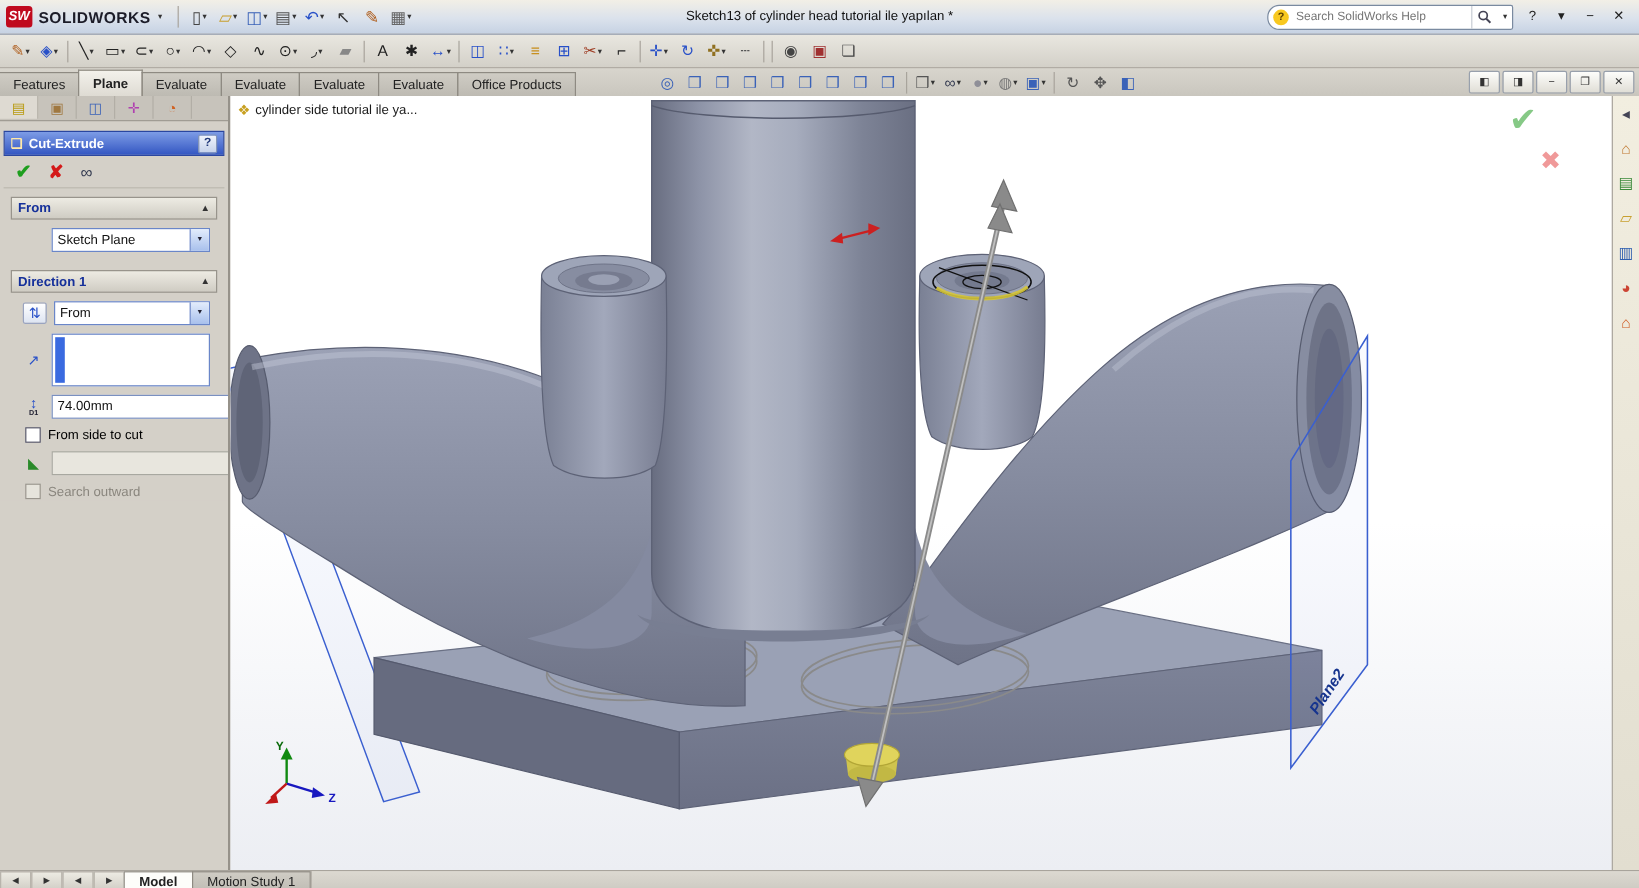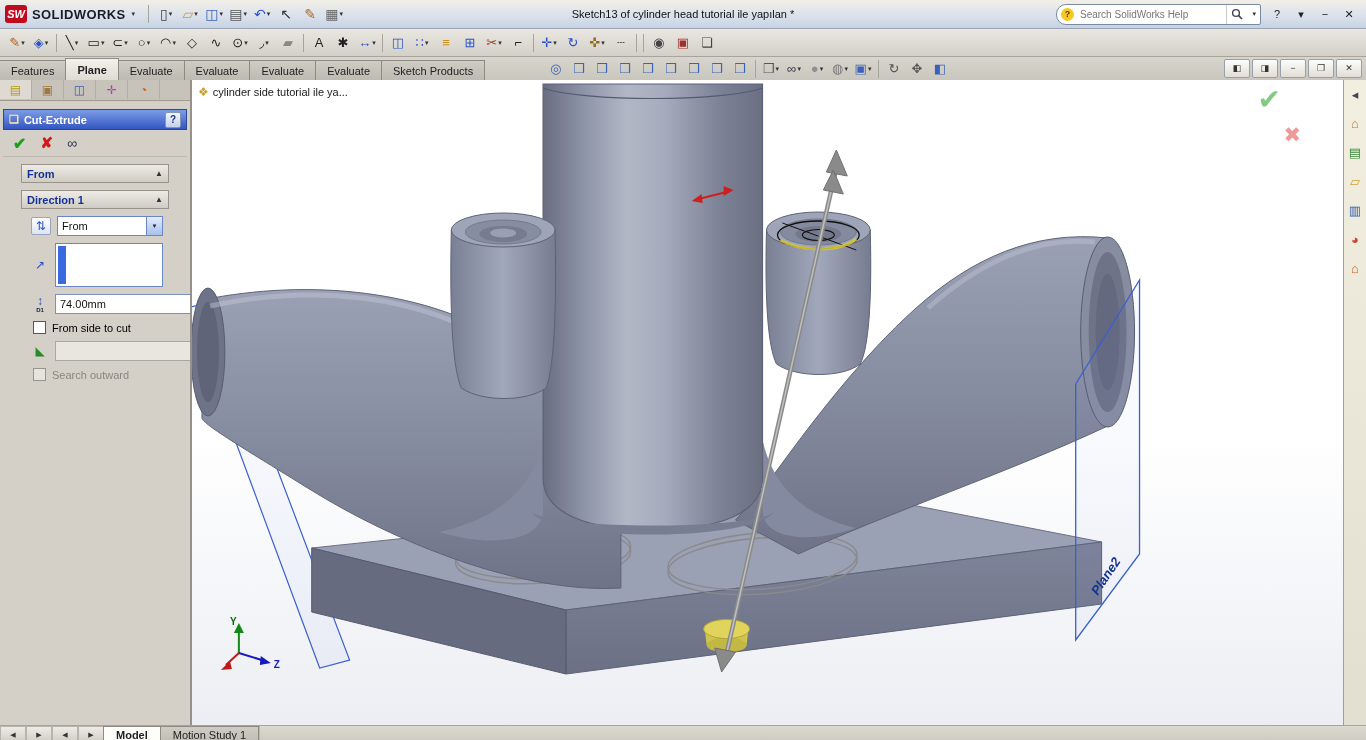--- a/index.html
+++ b/index.html
@@ -45,21 +45,21 @@
   .pm-tabs .tb-icon{width:27px;height:19px;border-right:1px solid #b2aea6;font-size:12px;border-radius:0}
   .pm-tabs .tb-icon:first-child{background:#dedad2}
   .pm-body{flex:1;padding:8px 3px 0;overflow:hidden}
   .pm-title{height:19px;background:linear-gradient(#7d9ce6,#3356c2);display:flex;align-items:center;color:#fff;font-weight:bold;padding:0 5px;gap:5px;border:1px solid #2a46a0}
   .pm-title-icon{font-size:11px;color:#ffe9a8}
   .pm-help{margin-left:auto;width:14px;height:14px;background:linear-gradient(#f0f4fc,#c6d2ea);color:#223a7a;display:flex;align-items:center;justify-content:center;border:1px solid #8496b8;font-size:10px;border-radius:2px;font-weight:bold}
   .pm-actions{height:26px;display:flex;align-items:center;gap:14px;padding:0 10px;border-bottom:1px solid #bcb8b0;background:#d4d0c8}
   .ok-check{color:#1e9e1e;font-size:16px;font-weight:bold}
   .cancel-x{color:#d41818;font-size:15px;font-weight:bold}
   .glasses{color:#333a50;font-size:14px}
-  .pm-section{margin:7px 18px 0}
+  .pm-section{margin:7px 6px 0}
   .sec-header{height:17px;background:linear-gradient(#edebe3,#cfccc3);border:1px solid #98948c;display:flex;align-items:center;gap:5px;padding:0 5px;color:#15309a;font-weight:bold;cursor:default}
   .sec-chevron{margin-left:auto;color:#333;font-size:8px}
   .sec-body{padding:7px 6px 8px 10px;display:flex;flex-direction:column;gap:7px}
   .field-row{display:flex;align-items:center;gap:6px}
   .field-icon{width:18px;flex:none;text-align:center;font-size:12px;color:#2850c8;line-height:1}
   .field-icon.boxed{border:1px solid #9aa4c0;background:linear-gradient(#fff,#dde4f2);height:16px;display:flex;align-items:center;justify-content:center;border-radius:2px}
   .field-icon small{display:block;font-size:6px;color:#223;font-weight:bold}
   .pm-select{flex:1;height:18px;background:#fff;border:1px solid #6a86c8;display:flex;align-items:center;padding-left:4px;color:#111;position:relative;font-size:11px}
   .sel-btn{position:absolute;right:0;top:0;bottom:0;width:15px;background:linear-gradient(#e2ecfc,#a8c0ec);border-left:1px solid #6a86c8;display:flex;align-items:center;justify-content:center;font-size:6px;color:#223}
   .sel-listbox{flex:1;height:38px;background:#fff;border:1px solid #6a86c8;padding:2px;display:flex}
@@ -275,21 +275,21 @@
     </span>
   </div>
 
 <div class="tabrow">
   <span class="cmd-tab">Features</span>
   <span class="cmd-tab active">Plane</span>
   <span class="cmd-tab">Evaluate</span>
   <span class="cmd-tab">Evaluate</span>
   <span class="cmd-tab">Evaluate</span>
   <span class="cmd-tab">Evaluate</span>
-  <span class="cmd-tab">Sketch Products</span>
+  <span class="cmd-tab">Office Products</span>
   <span class="hud-icons">
       <span class="tb-icon">
         <span class="glyph" style="color: rgb(58, 98, 184);">◎</span>
       </span>
       <span class="tb-icon">
         <span class="glyph" style="color: rgb(58, 98, 184);">❒</span>
       </span>
       <span class="tb-icon">
         <span class="glyph" style="color: rgb(58, 98, 184);">❒</span>
       </span>
@@ -391,20 +391,29 @@
       <div class="pm-actions">
         <span class="ok-check">✔</span>
         <span class="cancel-x">✘</span>
         <span class="glasses">∞</span>
       </div>
 
       <div class="pm-section">
         <div class="sec-header">
           <span>From</span>
           <span class="sec-chevron">▲</span>
+        </div>
+        <div class="sec-body">
+          <div class="field-row">
+            <span class="field-icon"></span>
+            <span class="pm-select">
+              <span>Sketch Plane</span>
+              <span class="sel-btn">▼</span>
+            </span>
+          </div>
         </div>
       </div>
 
       <div class="pm-section">
         <div class="sec-header">
           <span>Direction 1</span>
           <span class="sec-chevron">▲</span>
         </div>
         <div class="sec-body">
           <div class="field-row">

